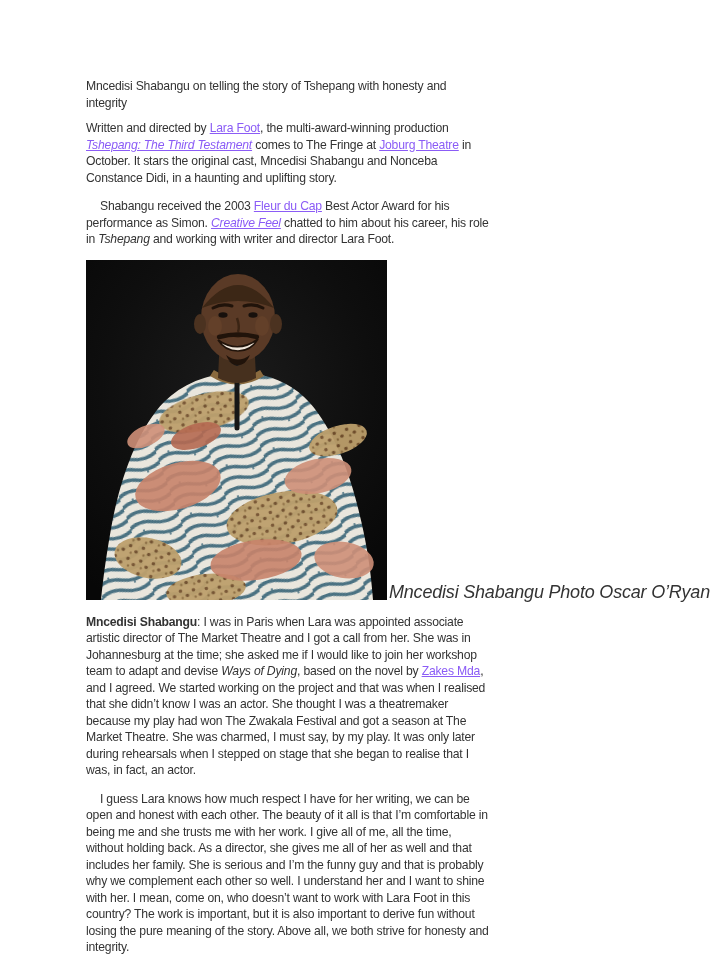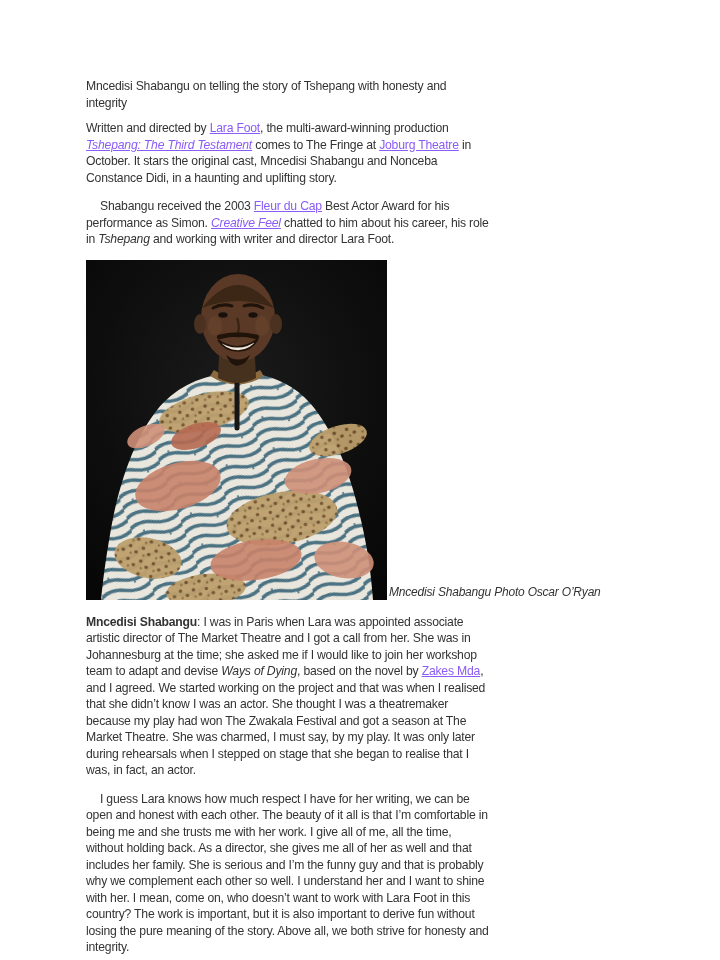--- a/index.html
+++ b/index.html
@@ -33,21 +33,21 @@
     align-items:flex-end;
     margin:4px 0 14px 0;
   }
   .photo{
     width:301px;height:340px;
     flex:0 0 auto;
     display:block;
   }
   .photo svg{display:block;}
   .caption{
-    font-size:12px;
+    font-size:18px;
     line-height:15px;
     letter-spacing:-0.2px;
     font-style:italic;
     margin-left:2px;
     white-space:nowrap;
     color:#333333;
   }
 </style>
 </head>
 <body>

